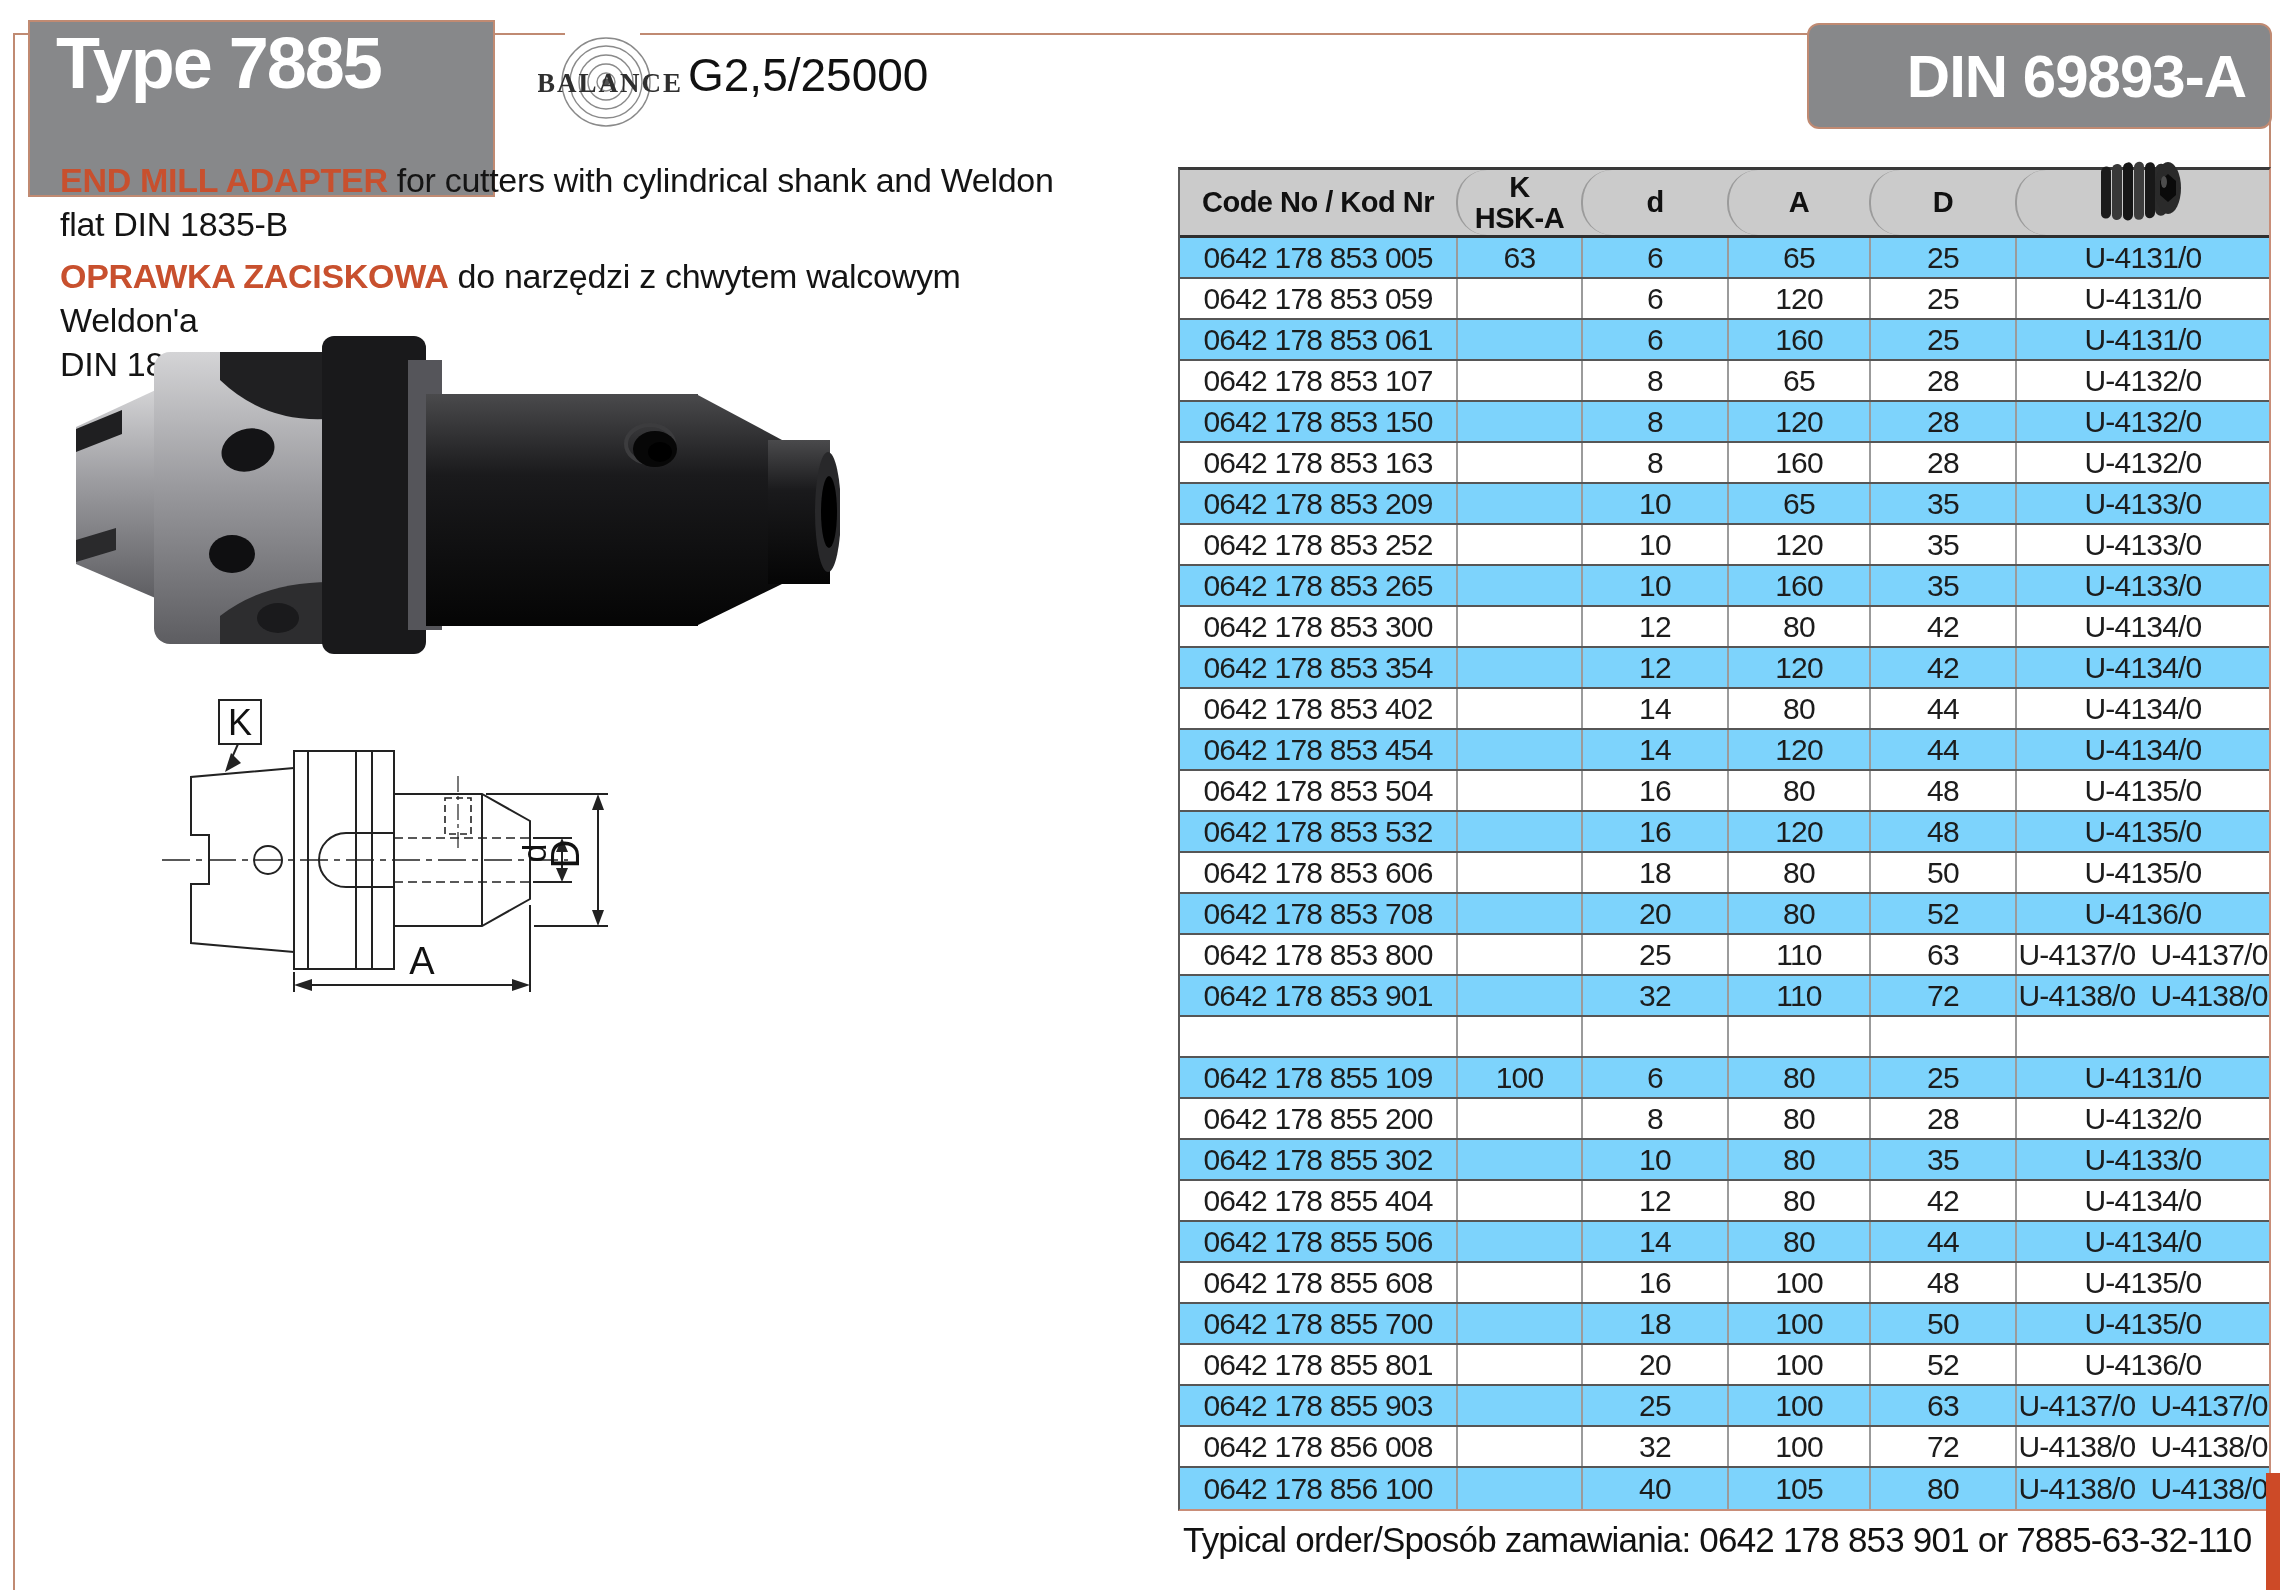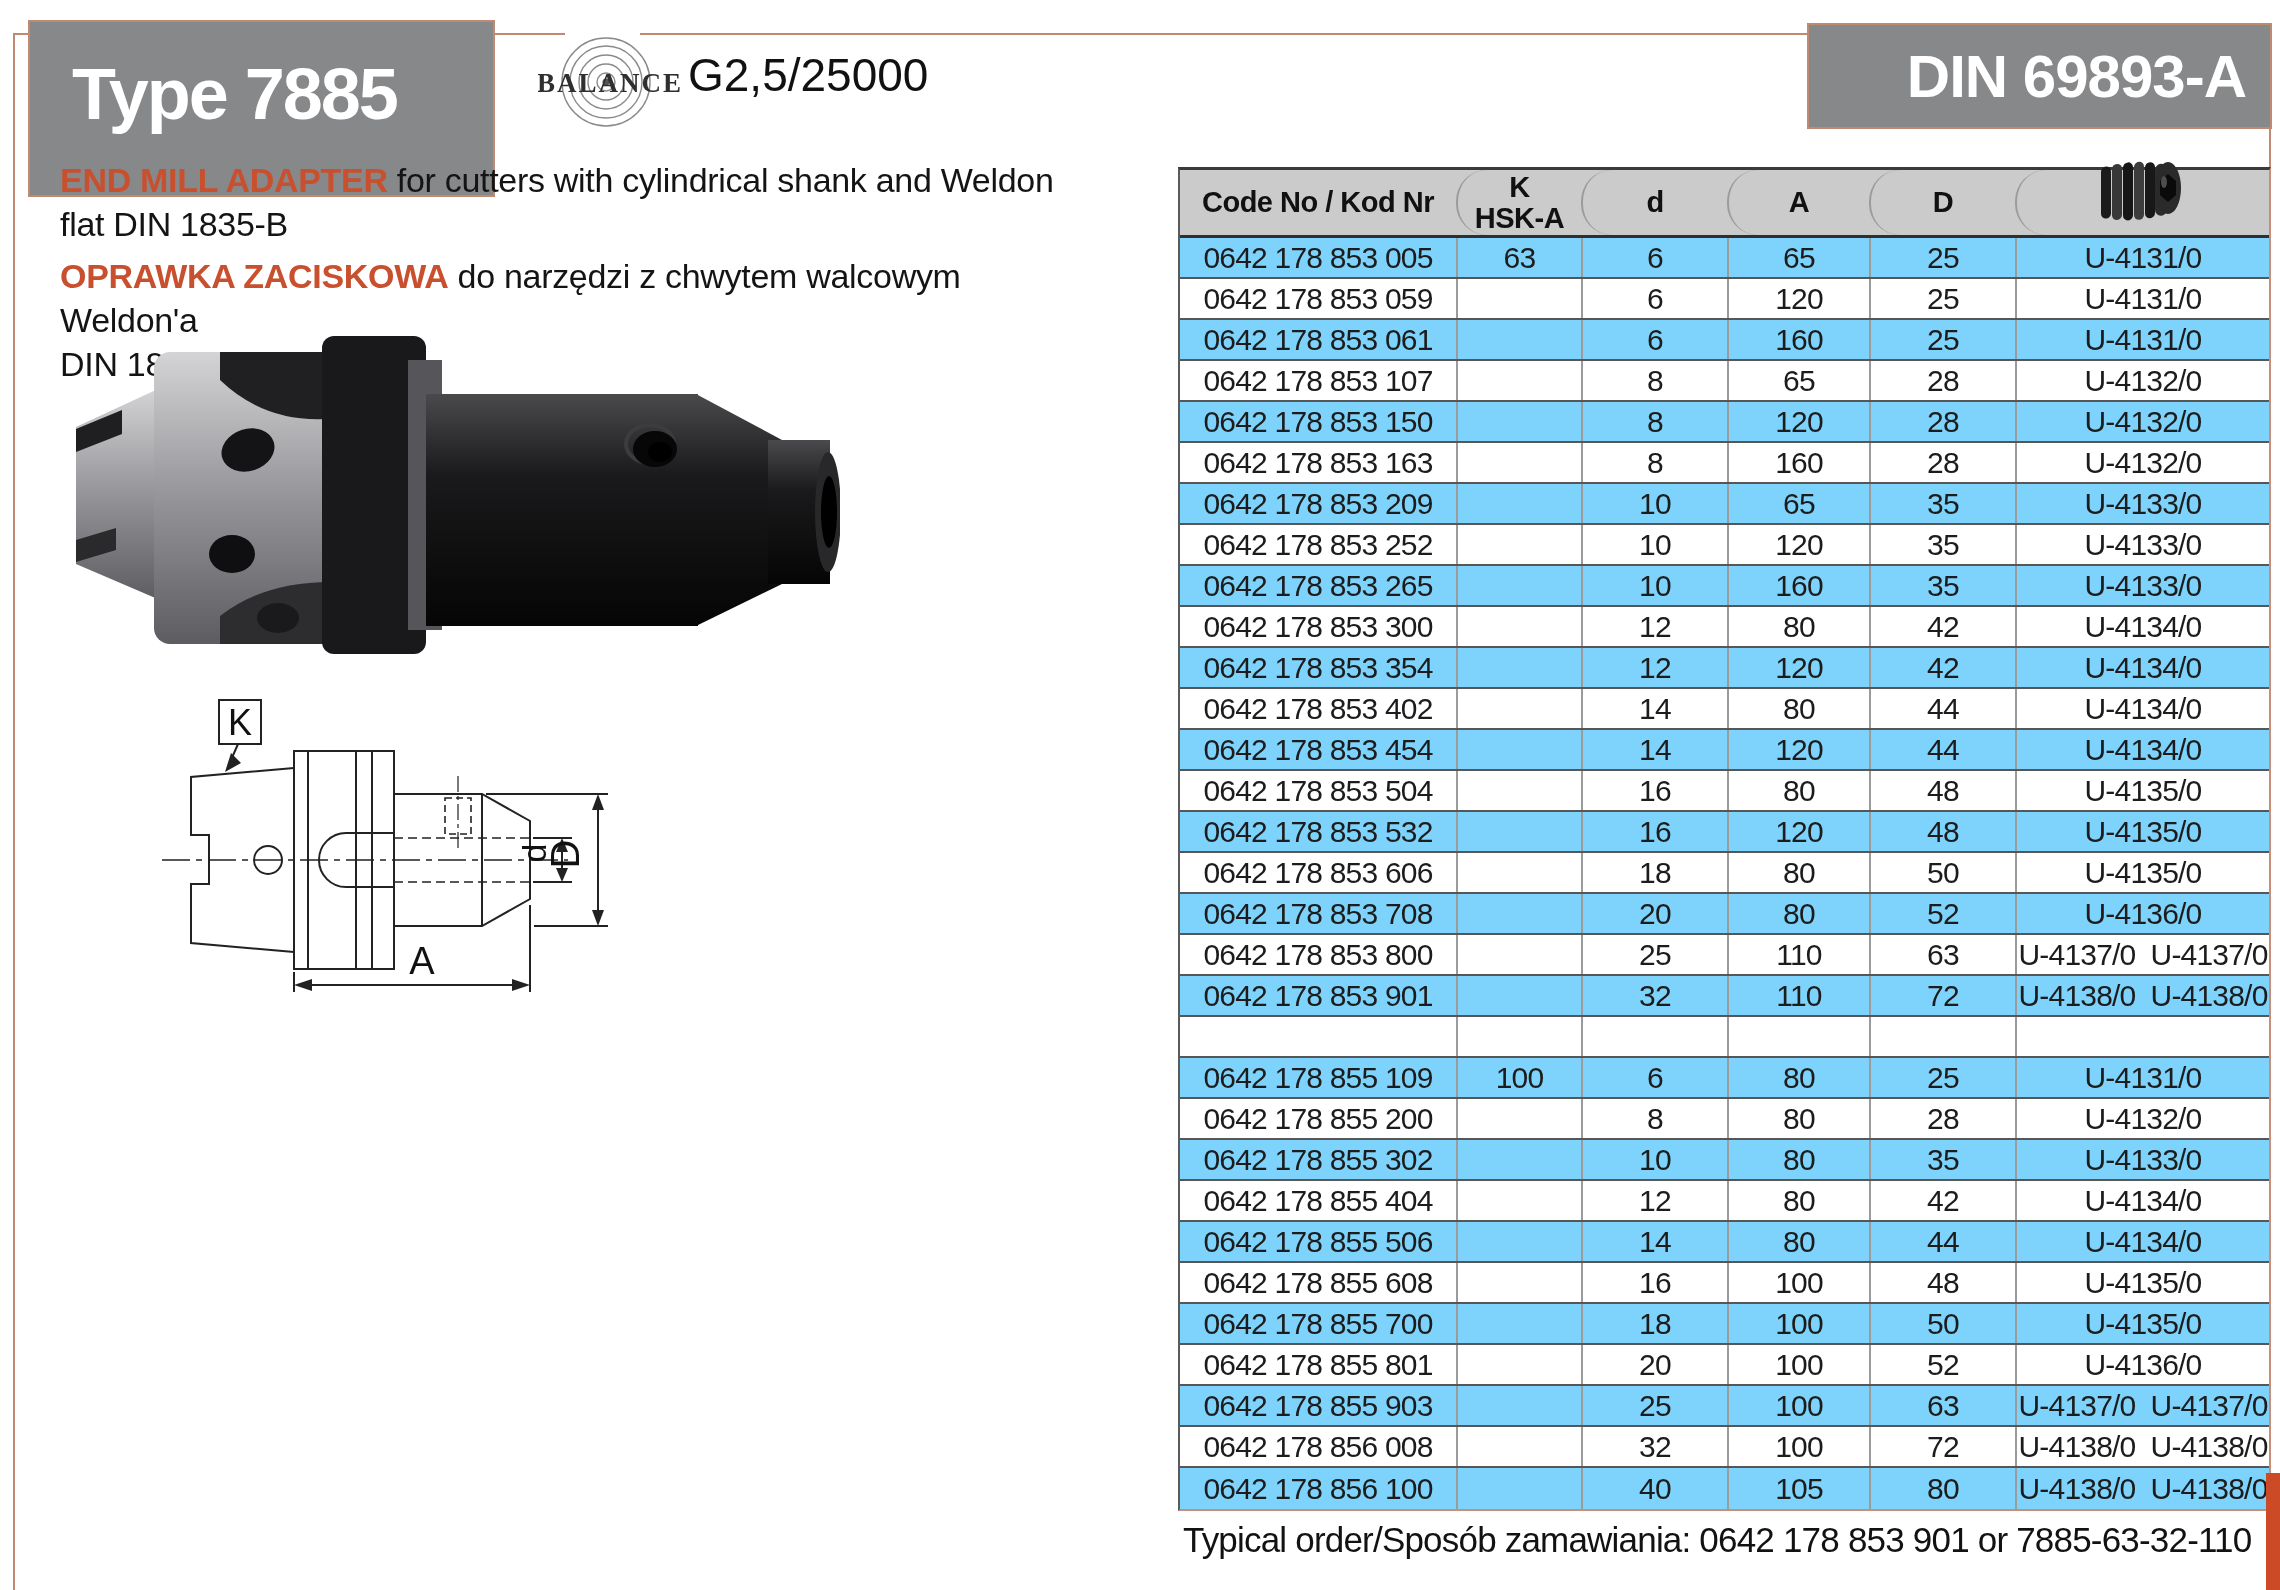--- a/index.html
+++ b/index.html
@@ -5,23 +5,23 @@
   html,body{margin:0;padding:0;}
   body{
     width:2280px;height:1590px;position:relative;background:#ffffff;
     font-family:"Liberation Sans",sans-serif;overflow:hidden;color:#161616;
   }
   .abs{position:absolute;text-align:center;}
   
   .hairline{position:absolute;background:#c08a72;}
   
   .graybox{position:absolute;background:#87888a;border:2px solid #c08a72;box-sizing:border-box;}
-  .typebox{left:28px;top:20px;width:467px;height:177px;display:flex;align-items:center;padding-left:42px;padding-bottom:30px;}
+  .typebox{left:28px;top:20px;width:467px;height:177px;display:flex;align-items:flex-start;padding-left:26px;padding-bottom:30px;}
   .typebox .t{font-size:72px;font-weight:bold;color:#ffffff;letter-spacing:-2px;}
-  .dinbox{left:1807px;top:23px;width:465px;height:106px;display:flex;align-items:center;justify-content:flex-end;padding-right:24px;}
+  .dinbox{left:1807px;top:23px;width:465px;height:106px;display:flex;align-items:center;justify-content:flex-end;padding-right:24px;border-radius:12px;}
   .dinbox .t{font-size:60px;font-weight:bold;color:#ffffff;letter-spacing:-1px;}
   .grade{left:688px;top:48px;font-size:46px;color:#111;}
   
   .desc{position:absolute;left:60px;width:1020px;font-size:34px;line-height:44px;color:#141414;letter-spacing:-0.3px;}
   .desc .red{color:#c8502e;font-weight:bold;}
   
   .spec-table{
     position:absolute;left:1178px;top:167px;width:1089px;
     border-left:2px solid #5a5a5a;border-right:2px solid #c98e79;
     border-top:3px solid #3a3a3a;border-bottom:2px solid #c98e79;

